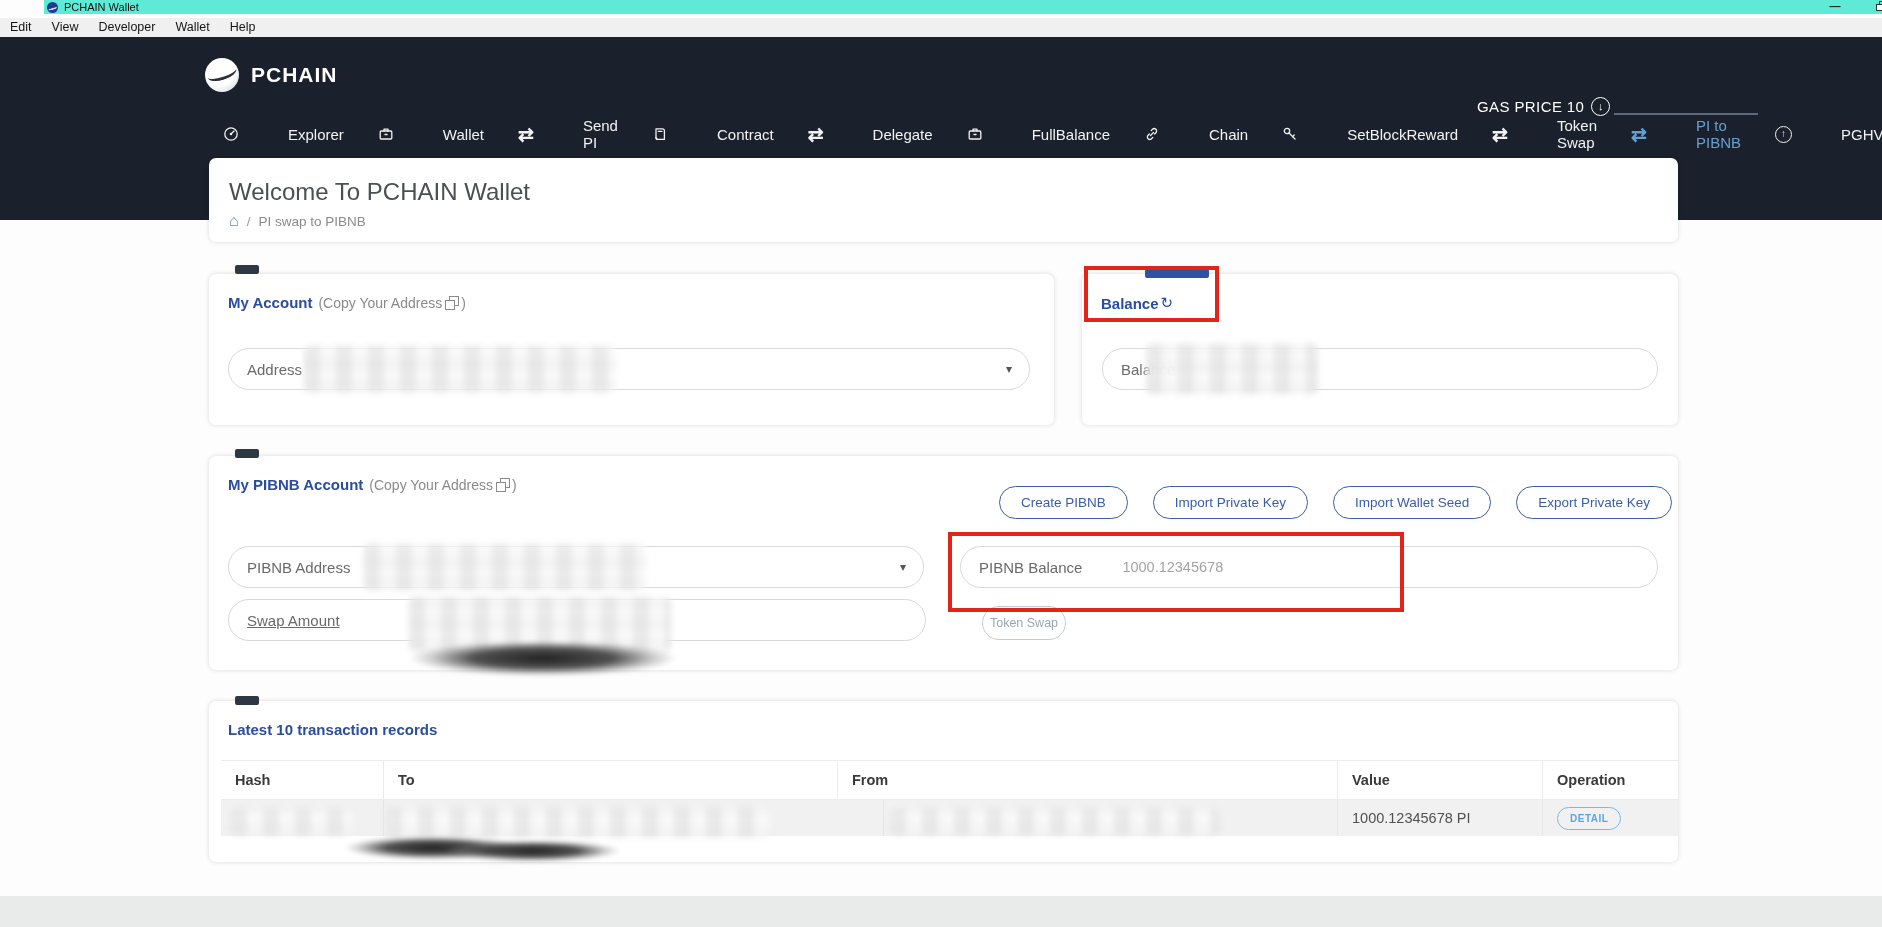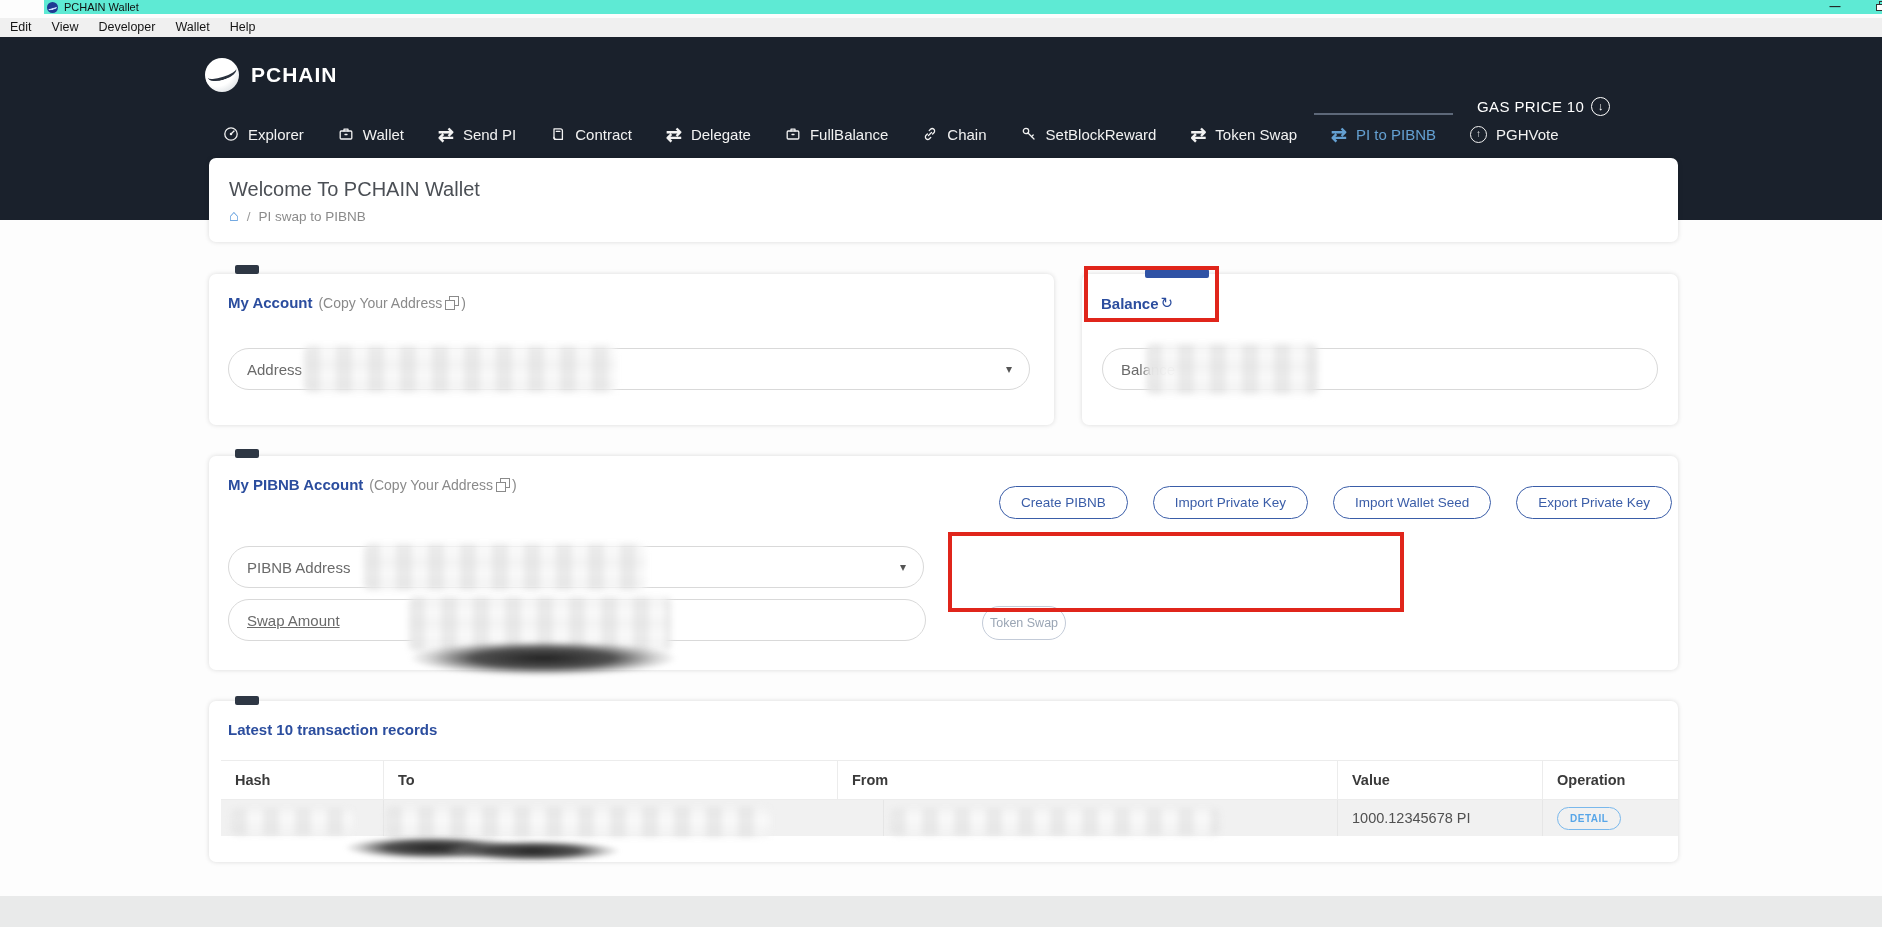--- a/index.html
+++ b/index.html
@@ -28,31 +28,31 @@
   .darkhead { position:absolute; left:0; top:33px; width:1882px; height:187px; background:#1a212c; }
   .brand-row { position:absolute; left:205px; top:22px; height:40px; display:flex; align-items:center; }
   .logo { width:34px; height:34px; border-radius:50%; background:radial-gradient(circle at 35% 30%, #ffffff 55%, #c9ced4); position:relative; overflow:hidden; }
   .logo i { position:absolute; left:2px; top:8px; width:30px; height:14px; border-bottom:3px solid #2a323e; border-radius:50%; transform:rotate(-18deg); }
   .brand-name { margin-left:12px; color:#fff; font-size:21px; font-weight:bold; letter-spacing:1px; }
   .gasprice { position:absolute; left:1477px; top:60px; height:26px; display:flex; align-items:center; color:#fff; font-size:15px; letter-spacing:.4px; }
   .circ-ic { display:inline-flex; align-items:center; justify-content:center; width:19px; height:19px;
              border:1.6px solid currentColor; border-radius:50%; font-size:11px; line-height:1; margin-left:7px; }
 
   .nav-row { position:absolute; left:206px; top:80px; height:40px; display:flex; align-items:stretch; }
-  .nav-item { display:flex; align-items:center; padding:0 17px; color:#f2f2f2; font-size:15px; cursor:pointer; border-top:2px solid transparent; }
+  .nav-item { display:flex; align-items:center; padding:0 17px; color:#f2f2f2; font-size:15px; cursor:pointer; border-top:2px solid transparent;gap:40px; }
   .nav-item .nic { margin-right:9px; display:inline-flex; align-items:center; }
   .nav-item .glyph { font-size:19px; font-weight:bold; line-height:1; }
   .nav-item.active { color:#64a0d2; border-top:2px solid #5d6879; }
   .nav-item svg { stroke:currentColor; fill:none; stroke-width:1.3; stroke-linecap:round; stroke-linejoin:round; }
   .nav-item .circ-ic { margin-left:0; width:17px; height:17px; font-size:10px; }
 
   
   .card { position:absolute; background:#fff; border-radius:7px; box-shadow:0 0 5px rgba(0,0,0,.14); }
   .card-welcome { left:209px; top:158px; width:1469px; height:84px; z-index:5; padding:20px 24px 0 20px; }
-  .welcome-title { font-size:20px; color:#4b4f55; }
+  .welcome-title { font-size:24px; color:#4b4f55; }
   .breadcrumb { margin-top:7px; display:flex; align-items:center; font-size:13.5px; color:#8b8b8b; }
   .home-ic { color:#4a90d9; font-size:16px; line-height:1; margin-right:8px; }
   .bc-sep { margin-right:8px; color:#9a9a9a; }
 
   .card-myaccount { left:209px; top:274px; width:845px; height:151px; }
   .card-balance  { left:1082px; top:274px; width:596px; height:151px; }
   .card-pibnb    { left:209px; top:456px; width:1469px; height:214px; }
   .card-tx       { left:209px; top:701px; width:1469px; height:161px; }
 
   .card-head { position:absolute; left:19px; top:20px; display:flex; align-items:center; }
@@ -280,20 +280,24 @@
     <button class="outline-btn">Import Wallet Seed</button>
     <button class="outline-btn">Export Private Key</button>
   </div>
 
   <div class="pill-input" style="left:19px; top:90px; width:696px;">
     <span>PIBNB Address</span>
     <span class="caret">▾</span>
   </div>
   <div class="blur-patch" style="left:155px; top:88px; width:282px; height:46px;"></div>
 
+  <div class="pill-input" style="left:751px; top:90px; width:698px;">
+    <span>PIBNB Balance</span>
+    <span class="field-value">1000.12345678</span>
+  </div>
 
   <div class="pill-input" style="left:19px; top:143px; width:698px;text-decoration:underline;">
     <span>Swap Amount</span>
   </div>
   <div class="blur-patch" style="left:200px; top:141px; width:262px; height:54px;"></div>
   <div class="smudge" style="left:178px; top:186px; width:312px; height:36px;"></div>
 
   <button class="tokenswap-btn">Token Swap</button>
 </div>
 <div class="red-box red-box-2"></div>

